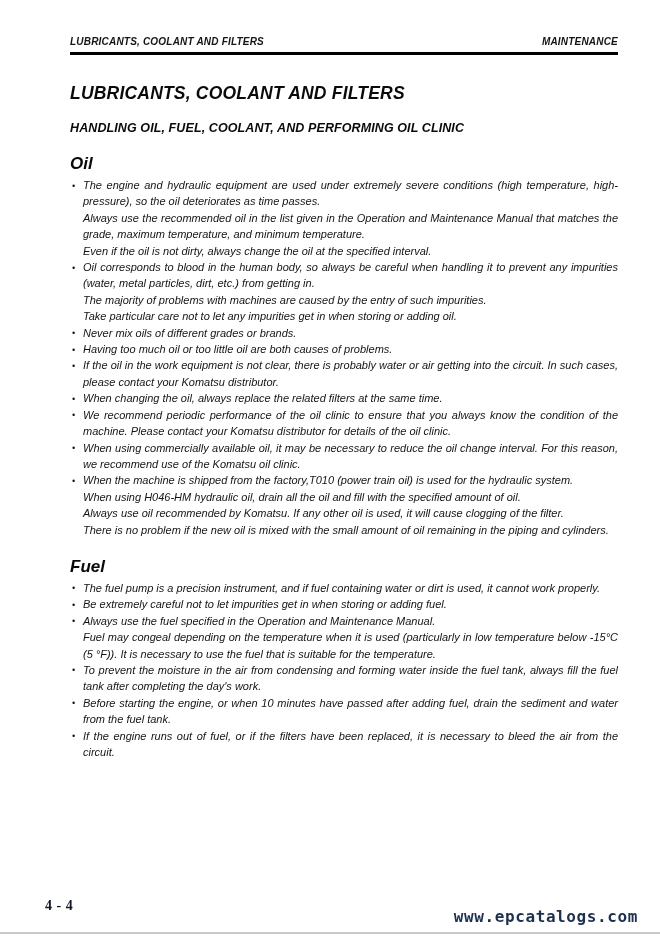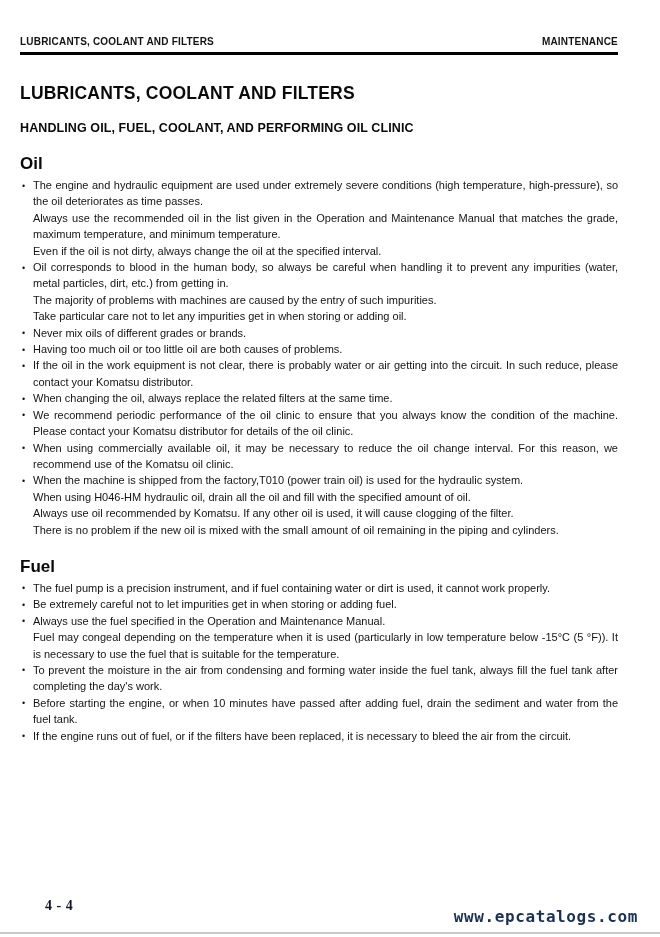--- a/index.html
+++ b/index.html
@@ -4,21 +4,21 @@
 <style>
   html,body { margin:0; padding:0; background:#ffffff; }
   .page {
     position:relative;
     width:660px; height:937px;
     background:#ffffff;
     font-family:"Liberation Sans", sans-serif;
     color:#141414;
     overflow:hidden;
   }
-  .content { margin:0 42px 0 20px; }
+  .content { margin:0 42px 0 70px;font-style:italic; }
   .running-header {
     display:flex; justify-content:space-between; align-items:flex-end;
     padding-top:36px;
     font-size:10px; font-weight:bold; letter-spacing:0.2px;
   }
   .header-rule { height:3px; background:#000000; margin-top:5px; }
   h1.doc-title {
     margin:28px 0 0 0;
     font-size:17.5px; font-weight:bold; letter-spacing:0.2px; color:#0a0a0a;
   }
@@ -89,21 +89,21 @@
             <li>
               <span class="bullet-marker">•</span>
               <p>Never mix oils of different grades or brands.</p>
             </li>
             <li>
               <span class="bullet-marker">•</span>
               <p>Having too much oil or too little oil are both causes of problems.</p>
             </li>
             <li>
               <span class="bullet-marker">•</span>
-              <p>If the oil in the work equipment is not clear, there is probably water or air getting into the circuit. In such reduce, please contact your Komatsu distributor.</p>
+              <p>If the oil in the work equipment is not clear, there is probably water or air getting into the circuit. In such cases, please contact your Komatsu distributor.</p>
             </li>
             <li>
               <span class="bullet-marker">•</span>
               <p>When changing the oil, always replace the related filters at the same time.</p>
             </li>
             <li>
               <span class="bullet-marker">•</span>
               <p>We recommend periodic performance of the oil clinic to ensure that you always know the condition of the machine.  Please contact your Komatsu distributor for details of the oil clinic.</p>
             </li>
             <li>

